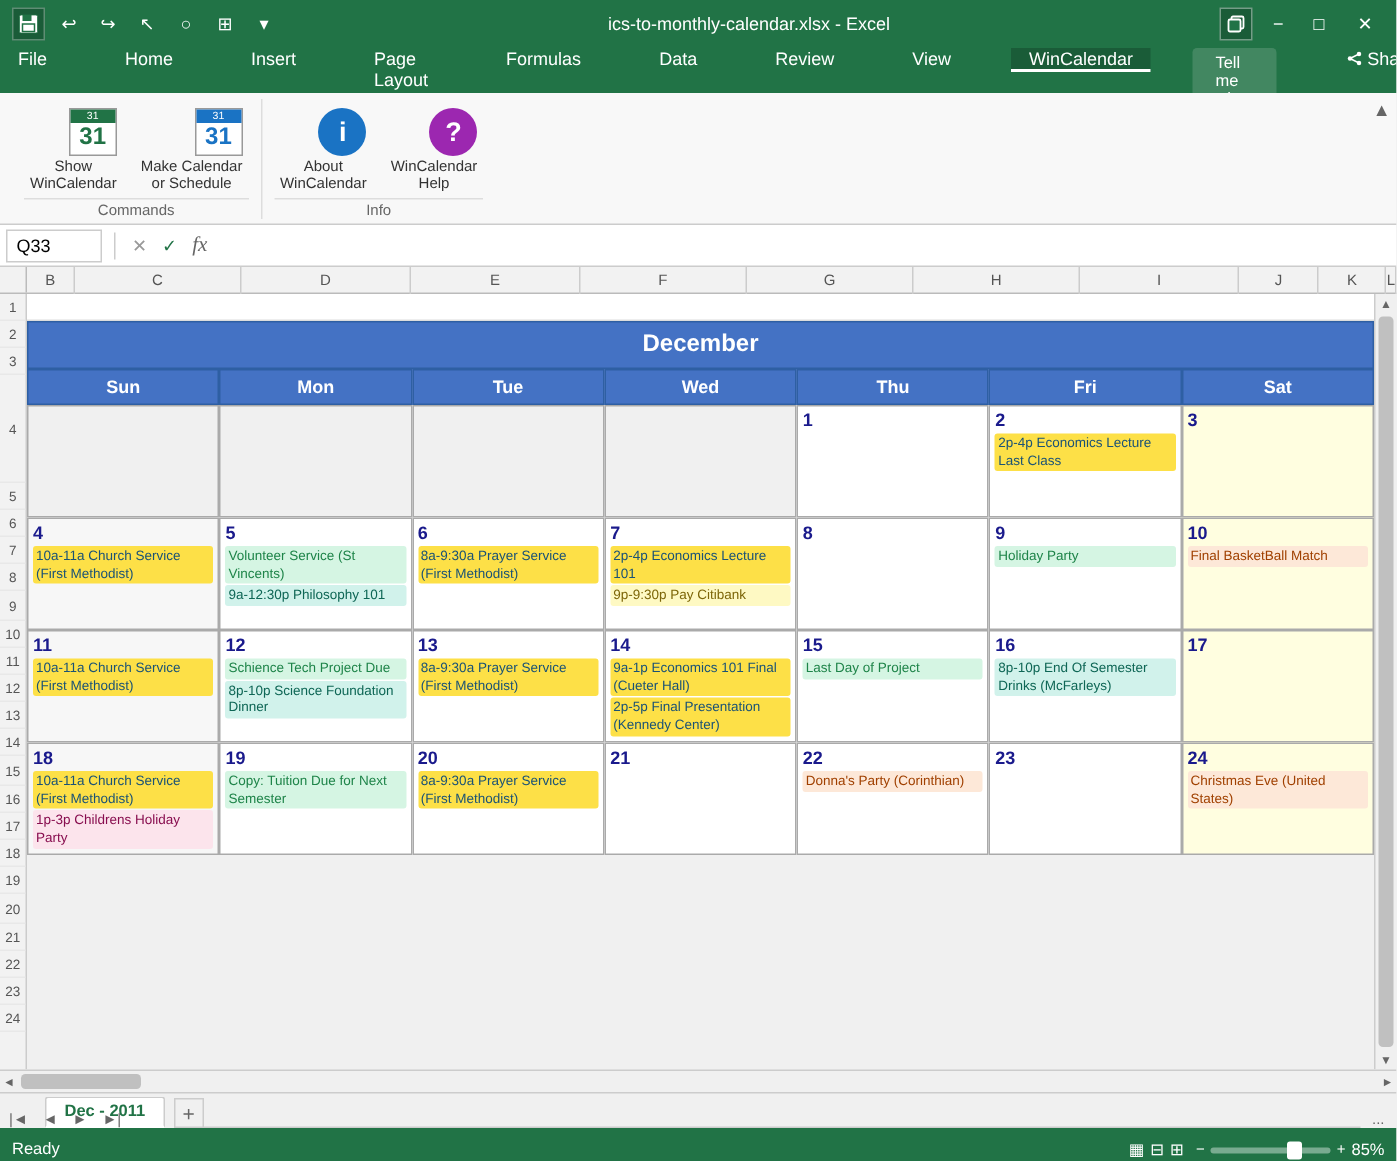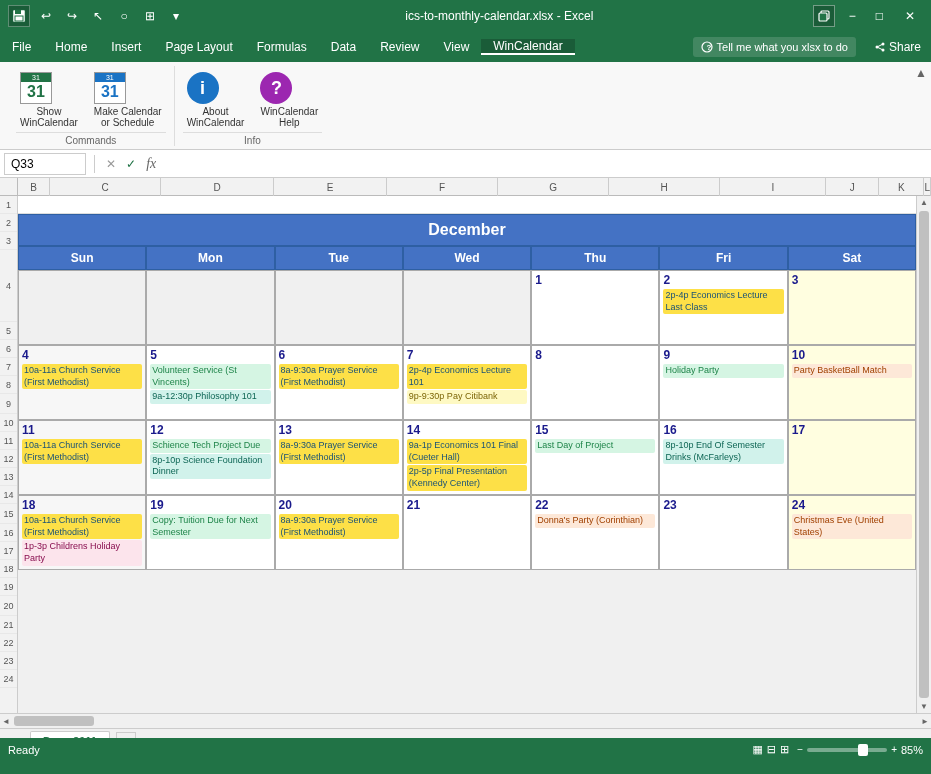--- a/index.html
+++ b/index.html
@@ -19,21 +19,22 @@
     .title-bar-center { font-size: 12px; color: white; }
     .title-bar-right { display: flex; align-items: center; gap: 8px; }
     .title-btn { color: white; font-size: 12px; cursor: pointer; padding: 2px 6px; }
     .qa-btn { width: 20px; height: 20px; display: flex; align-items: center; justify-content: center; color: white; font-size: 12px; cursor: pointer; }
 
     
     .menu-bar {
       background: #217346;
       height: 30px;
       display: flex;
-      align-items: center;
+      align-items: flex-start;
+      gap: 28px;
     }
     .menu-item {
       color: white;
       padding: 0 12px;
       display: flex;
       align-items: center;
       font-size: 12px;
       cursor: pointer;
     }
     .menu-item.wincalendar { background: #1a5c38; border-bottom: 2px solid white; }
@@ -74,21 +75,21 @@
       flex-direction: column;
       align-items: center;
       border-right: 1px solid #ddd;
       padding: 4px 8px;
       height: 80px;
     }
     .ribbon-buttons { display: flex; gap: 8px; flex: 1; align-items: center; }
     .ribbon-btn {
       display: flex;
       flex-direction: column;
-      align-items: flex-start;
+      align-items: flex-end;
       cursor: pointer;
       padding: 2px 4px;
       border-radius: 3px;
       min-width: 48px;
     }
     .ribbon-btn .icon { width: 32px; height: 32px; display: flex; align-items: center; justify-content: center; }
     .ribbon-btn .label { font-size: 10px; text-align: center; color: #333; margin-top: 2px; }
     .ribbon-group-label { font-size: 10px; color: #666; text-align: center; border-top: 1px solid #ddd; width: 100%; padding-top: 2px; margin-top: 2px; }
 
     .calendar-icon {
@@ -133,21 +134,21 @@
     .formula-bar {
       background: white;
       border-bottom: 1px solid #ccc;
       height: 28px;
       display: flex;
       align-items: center;
       padding: 0 4px;
       gap: 4px;
     }
     .cell-ref {
-      width: 82px;
+      width: 64px;
       border: 1px solid #ccc;
       padding: 2px 6px;
       font-size: 12px;
       height: 22px;
     }
     .formula-icon { color: #666; font-size: 12px; cursor: pointer; padding: 0 3px; }
     .formula-input {
       flex: 1;
       border: none;
       outline: none;
@@ -199,23 +200,23 @@
     .ev-orange { background: #fde8d8; color: #a04000; }
     .ev-yellow { background: #fef9c3; color: #7d6608; }
     .ev-teal { background: #d1f2eb; color: #0e6655; }
     .ev-pink { background: #fce4ec; color: #880e4f; }
 
     
     .status-bar {
       background: #217346;
       height: 22px;
       display: flex;
-      align-items: flex-end;
+      align-items: flex-start;
       justify-content: space-between;
-      padding: 18px 8px;
+      padding: 8px 8px;
       position: absolute;
       bottom: 0;
       left: 0;
       right: 0;
     }
     .status-left { color: white; font-size: 11px; }
 
     
     .sheet-tabs-bar {
       background: #f0f0f0;
@@ -493,21 +494,21 @@
               </div>
               <div style="border: 1px solid rgb(170, 170, 170); min-height: 75px; padding: 2px 3px; vertical-align: top; background: white; cursor: pointer;">
                 <span style="font-size: 12px; font-weight: bold; color: rgb(26, 26, 140); display: block; margin-bottom: 2px;">8</span>
               </div>
               <div style="border: 1px solid rgb(170, 170, 170); min-height: 75px; padding: 2px 3px; vertical-align: top; background: white; cursor: pointer;">
                 <span style="font-size: 12px; font-weight: bold; color: rgb(26, 26, 140); display: block; margin-bottom: 2px;">9</span>
                 <div class="event ev-green">Holiday Party</div>
               </div>
               <div style="border: 1px solid rgb(170, 170, 170); min-height: 75px; padding: 2px 3px; vertical-align: top; background: rgb(255, 254, 224); cursor: pointer;">
                 <span style="font-size: 12px; font-weight: bold; color: rgb(26, 26, 140); display: block; margin-bottom: 2px;">10</span>
-                <div class="event ev-orange">Party BasketBall Match</div>
+                <div class="event ev-orange">Final BasketBall Match</div>
               </div>
             </div>
             <div style="display: grid; grid-template-columns: repeat(7, 1fr);">
               <div style="border: 1px solid rgb(170, 170, 170); min-height: 75px; padding: 2px 3px; vertical-align: top; background: rgb(247, 247, 247); cursor: pointer;">
                 <span style="font-size: 12px; font-weight: bold; color: rgb(26, 26, 140); display: block; margin-bottom: 2px;">11</span>
                 <div class="event ev-blue">10a-11a Church Service (First Methodist)</div>
               </div>
               <div style="border: 1px solid rgb(170, 170, 170); min-height: 75px; padding: 2px 3px; vertical-align: top; background: white; cursor: pointer;">
                 <span style="font-size: 12px; font-weight: bold; color: rgb(26, 26, 140); display: block; margin-bottom: 2px;">12</span>
                 <div class="event ev-green">Schience Tech Project Due</div>

